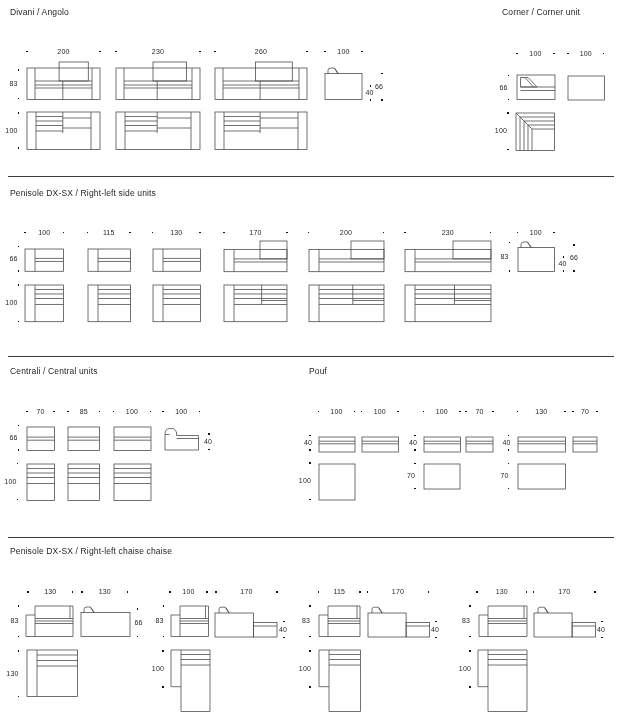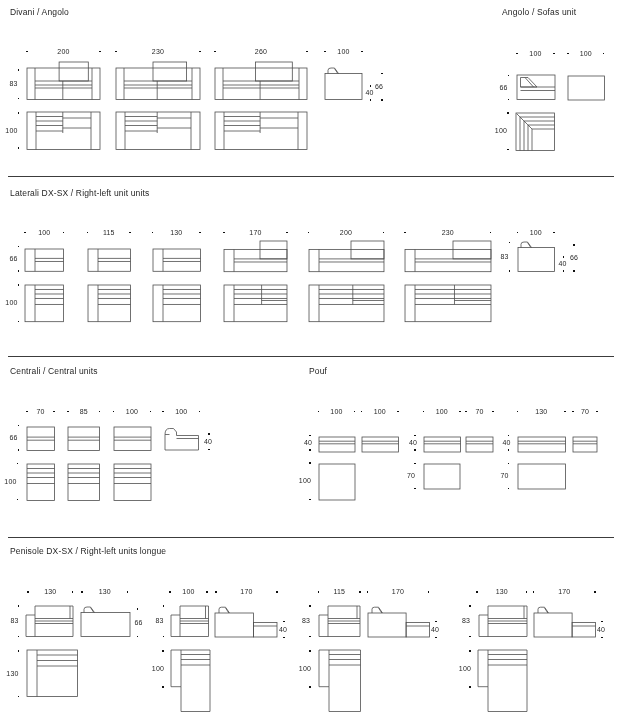--- a/index.html
+++ b/index.html
@@ -15,25 +15,25 @@
   .draw rect,.draw line,.draw path{fill:none;stroke:var(--stroke,#4e4e4e);stroke-width:.8;stroke-linejoin:miter}
 </style>
 </head>
 <body>
 
 <div id="sheet">
     <div class="rule" style="left:8px;top:176px;width:606px"></div>
     <div class="rule" style="left:8px;top:355.5px;width:606px"></div>
     <div class="rule" style="left:8px;top:536.5px;width:606px"></div>
     <div class="title" style="left:10px;top:7px">Divani / Angolo</div>
-    <div class="title" style="left:502px;top:7px">Angolo / Sofas unit</div>
-    <div class="title" style="left:10px;top:188px">Laterali DX-SX / Right-left unit units</div>
+    <div class="title" style="left:502px;top:7px">Corner / Corner unit</div>
+    <div class="title" style="left:10px;top:188px">Penisole DX-SX / Right-left side units</div>
     <div class="title" style="left:10px;top:366px">Centrali / Central units</div>
     <div class="title" style="left:309px;top:366px">Pouf</div>
-    <div class="title" style="left:10px;top:546px">Penisole DX-SX / Right-left units longue</div>
+    <div class="title" style="left:10px;top:546px">Penisole DX-SX / Right-left chaise chaise</div>
     <div class="dot" style="left:26.2px;top:50.7px"></div>
     <div class="dot" style="left:99.2px;top:50.7px"></div>
     <div class="dim" style="left:63.5px;top:51.5px">200</div>
     <div class="dot" style="left:115.2px;top:50.7px"></div>
     <div class="dot" style="left:199.2px;top:50.7px"></div>
     <div class="dim" style="left:158px;top:51.5px">230</div>
     <div class="dot" style="left:214.2px;top:50.7px"></div>
     <div class="dot" style="left:306.2px;top:50.7px"></div>
     <div class="dim" style="left:261px;top:51.5px">260</div>
     <div class="dot" style="left:324.2px;top:50.7px"></div>

